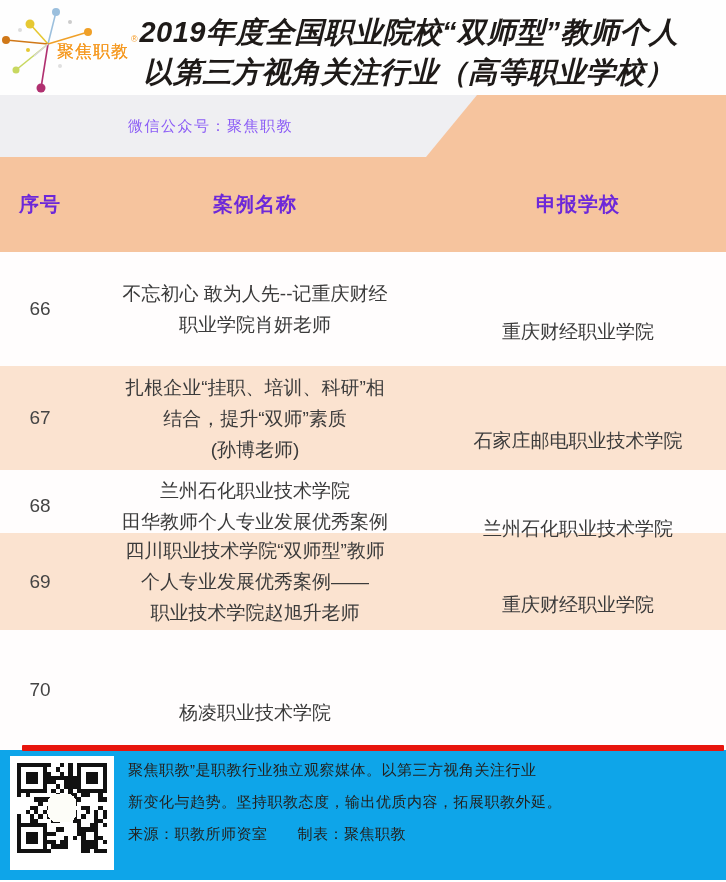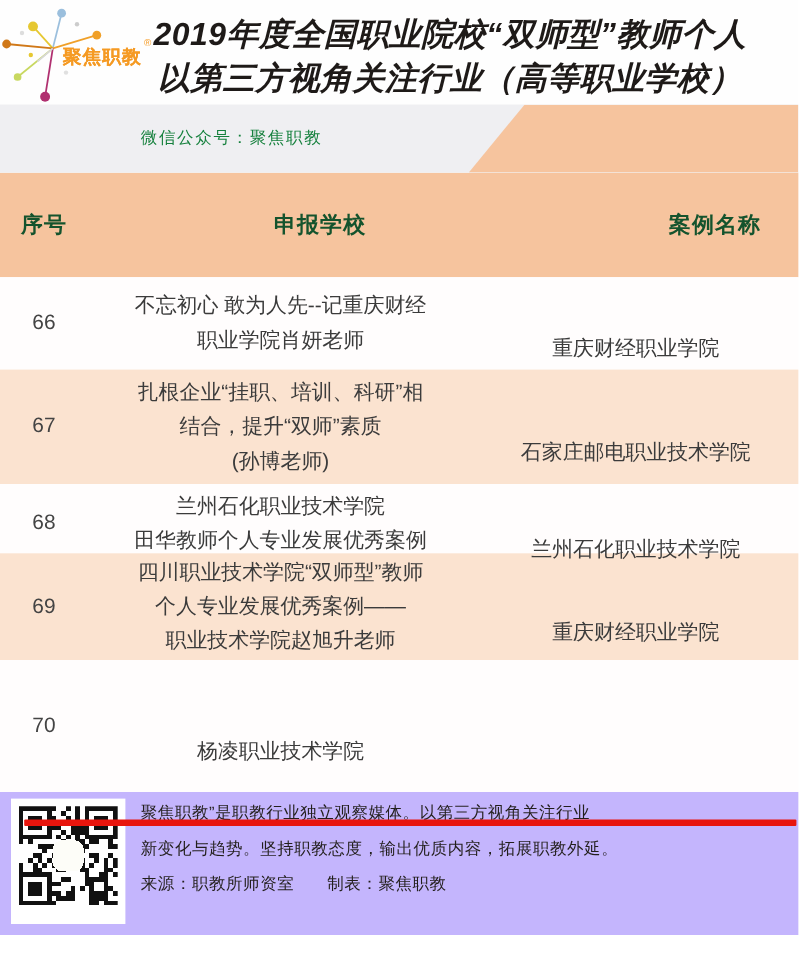--- a/index.html
+++ b/index.html
@@ -9,72 +9,72 @@
     background:#fff; position:relative; overflow:hidden;
   }
   .page { position:relative; width:726px; height:882px; }
 
   
   .hero { position:relative; height:95px; background:#fefefe; }
   .logo { position:absolute; left:0; top:0; width:160px; height:110px; z-index:2; }
   .logo svg { position:absolute; left:0; top:0; }
   .logo-text {
     position:absolute; left:57px; top:40px;
-    color:#f59a23; font-weight:bold; font-size:17px; letter-spacing:1px;
+    color:#f59a23; font-weight:normal; font-size:17px; letter-spacing:1px;
     text-shadow:0 0 0 #f59a23; white-space:nowrap;
   }
   .logo-reg { position:absolute; left:131px; top:34px; color:#f59a23; font-size:9px; }
   .title {
     padding:12px 8px 0 100px; text-align:center;
     font-size:29px; line-height:40px; font-weight:bold; color:#1e1a18;
     letter-spacing:0.5px;
     font-style:italic;
   }
   .title span { display:block; white-space:nowrap; }
 
   
   .wechat-strip {
     position:relative; height:62px; background:#efeff2; overflow:hidden;
   }
   .wechat-text {
     position:absolute; left:128px; top:0; line-height:62px;
-    color:#15803d; font-size:15px; letter-spacing:1.5px;
+    color:#8b5cf6; font-size:15px; letter-spacing:1.5px;
   }
   .peach-diagonal {
     position:absolute; right:0; top:0; height:62px; width:300px;
     background:#f6c49e;
     clip-path:polygon(17% 0, 100% 0, 100% 100%, 0 100%);
   }
 
   
   .grid-row {
     display:grid; grid-template-columns:80px 350px 296px;
     align-items:center;
   }
-  .thead { height:95px; background:#f6c49e; font-weight:bold; color:#14532d; font-size:20px;gap:36px; }
+  .thead { height:95px; background:#f6c49e; font-weight:bold; color:#6d28d9; font-size:20px; }
   .thead .cell { text-align:center; letter-spacing:1px; }
   .trow { color:#3b3b3b; font-size:19px; }
   .trow .num { text-align:center; color:#444; }
   .trow .case-text { text-align:center; white-space:pre-line; line-height:31px; }
   .trow .school { text-align:center; white-space:nowrap;margin-top:46px; }
   .row-white { background:#fffdfd; }
   .row-peach { background:#fbe3d0; }
-  .h-66 { height:84px; } .h-67 { height:104px; } .h-68 { height:63px; }
+  .h-66 { height:114px; } .h-67 { height:104px; } .h-68 { height:63px; }
   .h-69 { height:97px; } .h-70 { height:120px; }
   .h-70 .case-text { line-height:30px; }
 
   
   .red-line {
     position:absolute; left:22px; right:2px; top:745px; height:6px;
     background:#e8150d; z-index:5; border-radius:1px;
   }
 
   
   .footer {
-    position:relative; height:130px; background:#c4b5fd;
+    position:relative; height:130px; background:#0ea5e9;
     display:flex; align-items:center;
   }
   .qr-box {
     position:absolute; left:10px; top:6px; width:104px; height:114px;
     background:#fff; padding:7px 7px 12px 7px;
   }
   .qr-box svg { width:90px; height:90px; display:block; }
   .footer-text {
     position:absolute; left:128px; top:4px; right:6px;
     color:#231f1c; font-size:15px;
@@ -122,22 +122,22 @@
 
   <div class="wechat-strip">
     <span class="wechat-text">微信公众号：聚焦职教</span>
     <div class="peach-diagonal"></div>
   </div>
 
   <div>
 
     <div class="grid-row thead">
       <div class="cell">序号</div>
+      <div class="cell">案例名称</div>
       <div class="cell">申报学校</div>
-      <div class="cell">案例名称</div>
     </div>
 
     <div class="grid-row trow row-white h-66">
       <div class="num">66</div>
       <div class="case-text">不忘初心 敢为人先--记重庆财经
 职业学院肖妍老师</div>
       <div class="school">重庆财经职业学院</div>
     </div>
 
     <div class="grid-row trow row-peach h-67">

